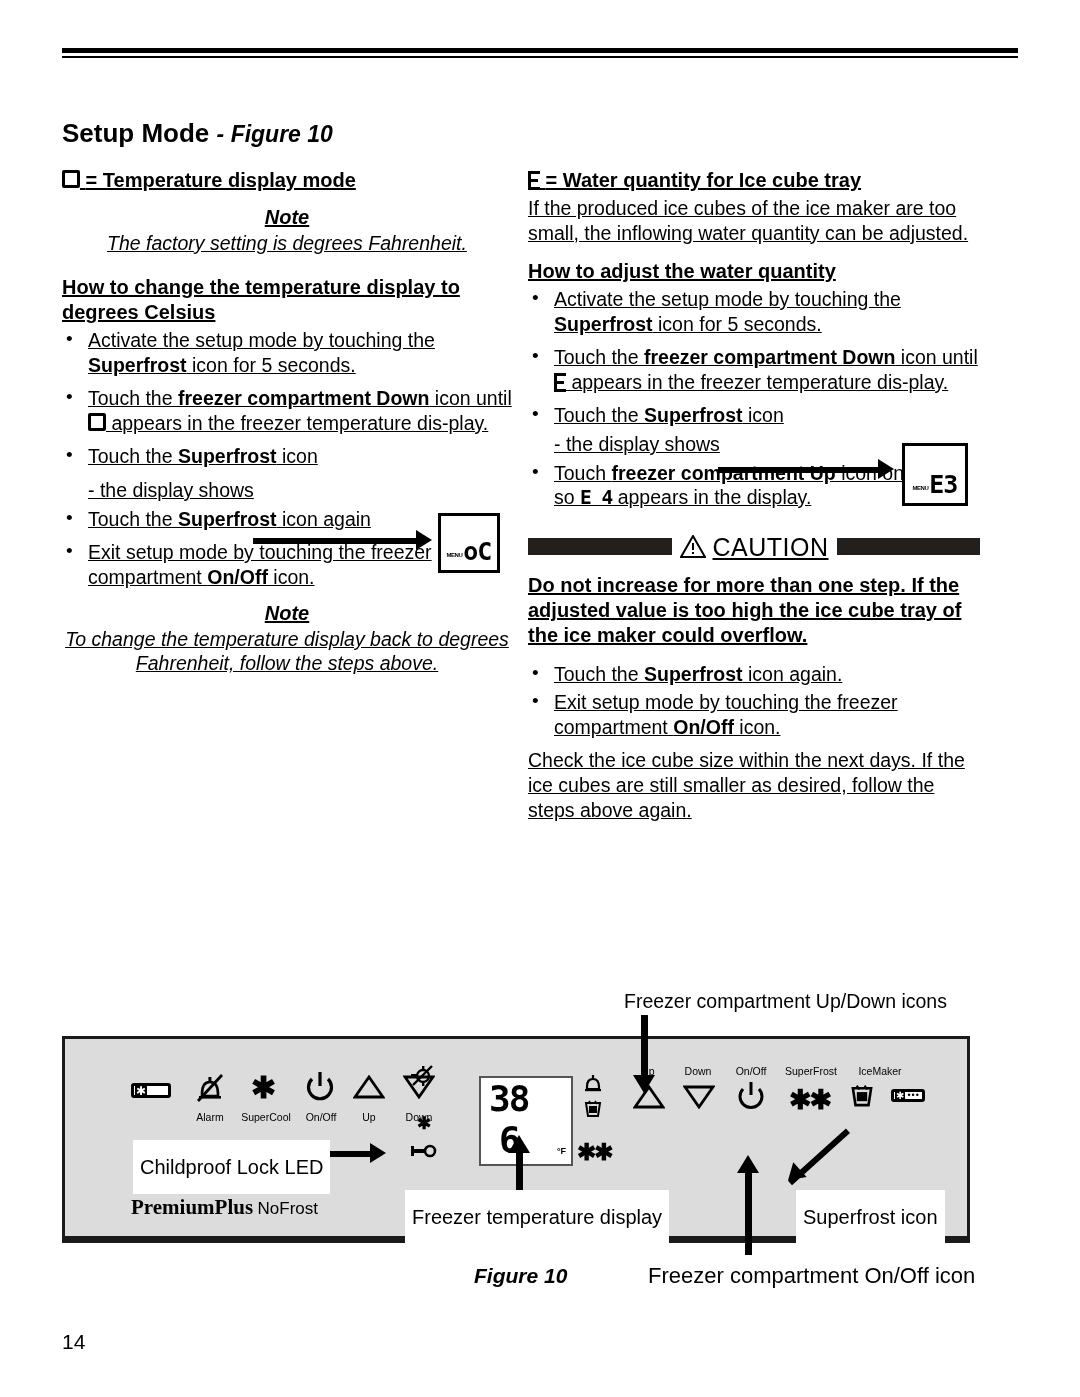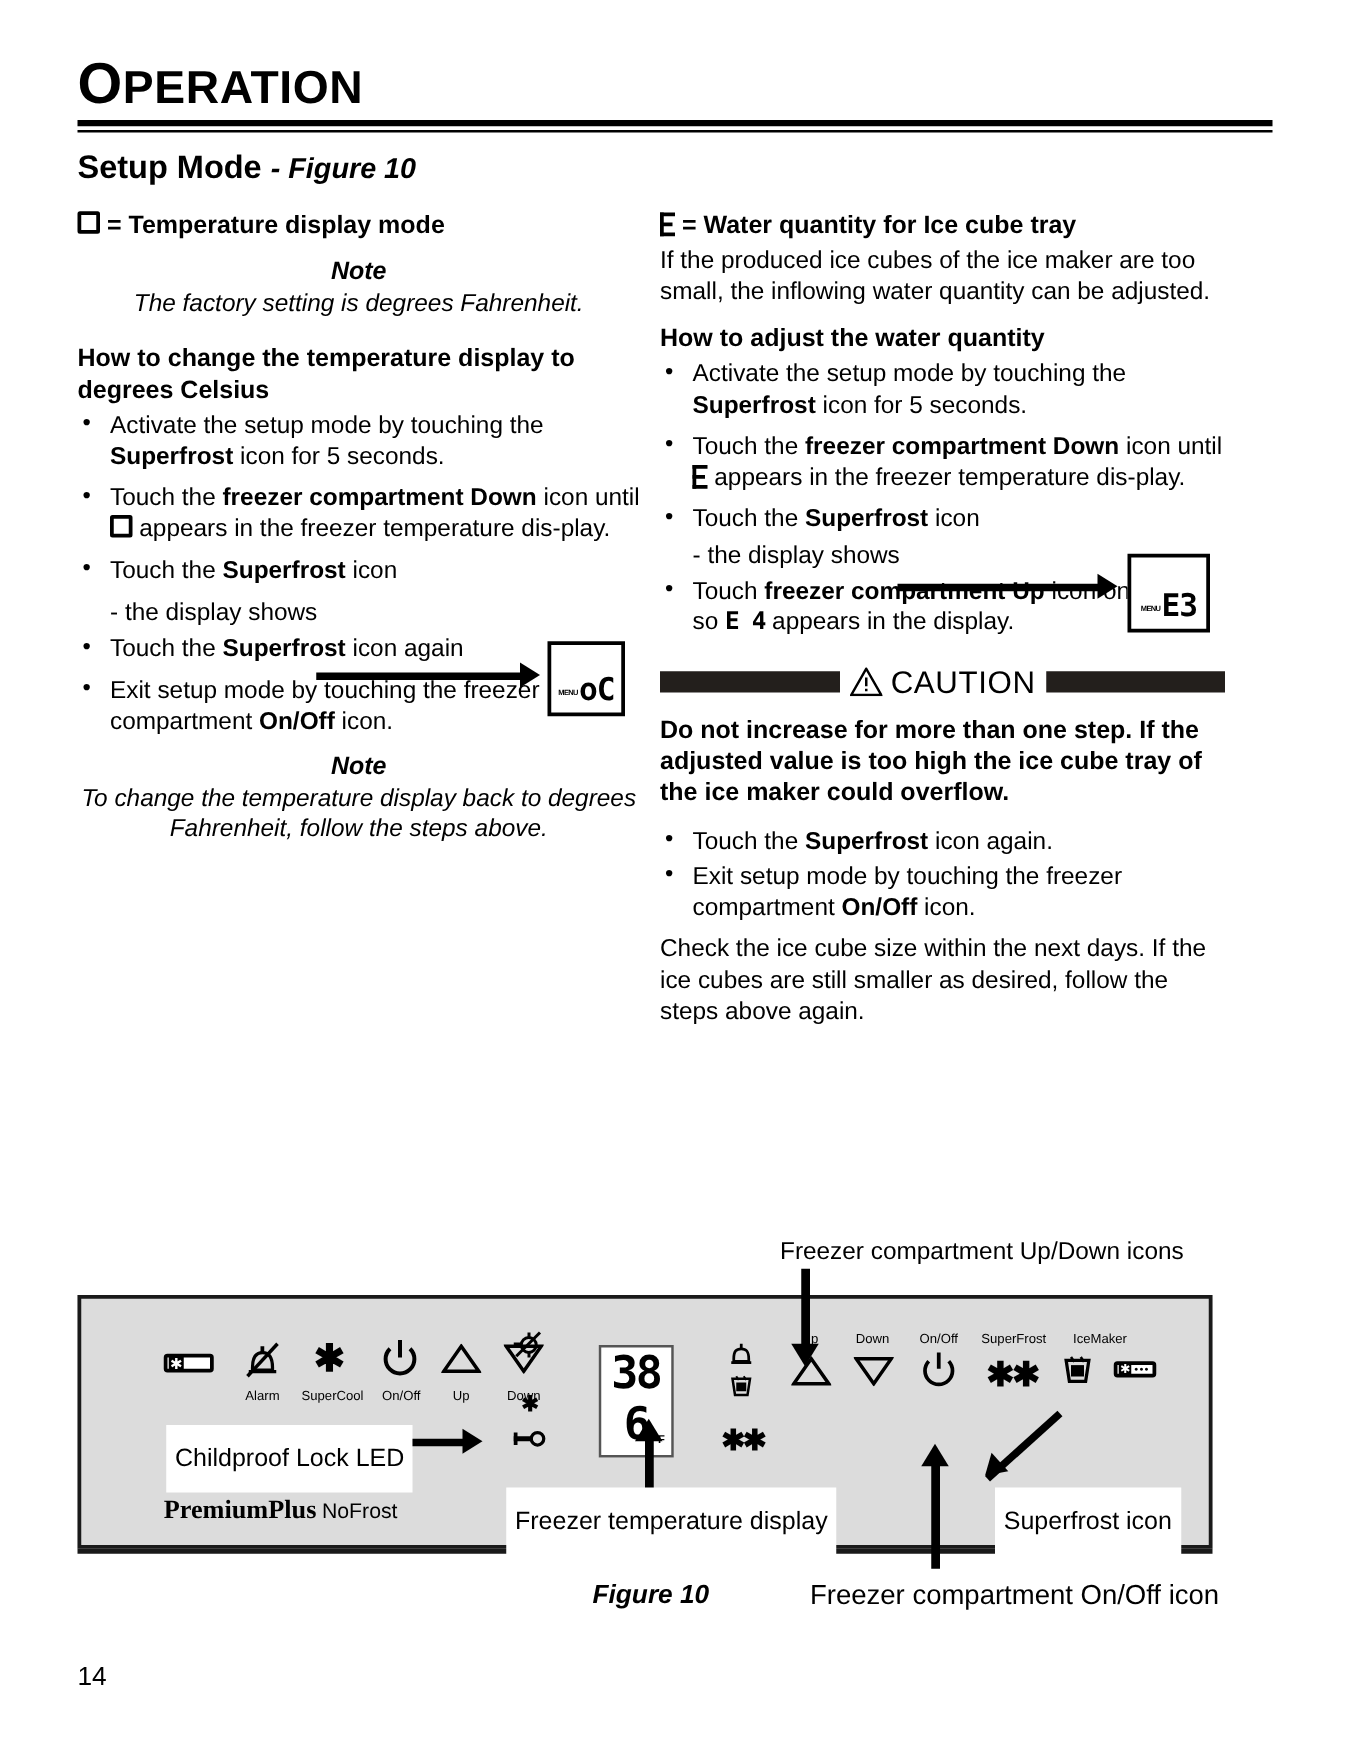--- a/index.html
+++ b/index.html
@@ -52,20 +52,21 @@
     font-size: 23px;
     font-weight: bold;
   }
 
   
   .column {
     position: absolute;
     top: 168px;
     font-size: 19.5px;
     line-height: 1.28;
+    text-decoration: underline;
   }
   #col-left  { left: 62px;  width: 450px; }
   #col-right { left: 528px; width: 452px; }
 
   h3.sub {
     font-size: 20px;
     font-weight: bold;
     margin: 0 0 3px 0;
     line-height: 1.25;
   }
@@ -253,21 +254,21 @@
     background: #000; color: #fff; padding: 0 1px;
   }
   .ico-icemaker-bar.small { width: 34px; height: 13px; }
   .ico-asterisk { font-size: 30px; font-weight: bold; line-height: 1; }
   .ico-asterisk-sm { font-size: 17px; font-weight: bold; line-height: 1; }
   .ico-double-ast { font-size: 23px; font-weight: bold; letter-spacing: -2px; line-height: 1; }
 
   #main-display {
     position: absolute;
     left: 414px; top: 37px;
-    width: 60px; height: 90px;
+    width: 94px; height: 90px;
     border: 2px solid #555;
     background: #fff;
     box-sizing: border-box;
   }
   #main-display .d1 {
     position: absolute; left: 8px; top: 3px;
     font-family: "DejaVu Sans Mono", monospace;
     font-size: 36px; font-weight: bold; line-height: 1;
     letter-spacing: -2px;
   }
@@ -355,21 +356,20 @@
   #page-number {
     position: absolute;
     left: 62px; top: 1330px;
     font-size: 21px;
   }
 </style>
 </head>
 <body>
 
 <div id="page-header">
-  <div class="title"><span class="cap">O</span><span>PERATION</span></div>
   <div class="rule-thick"></div>
   <div class="rule-thin"></div>
 </div>
 
 <div id="section-title">
   <span>Setup Mode</span>
   <span class="fig">- Figure 10</span>
 </div>
 
 <div class="column" id="col-left">

